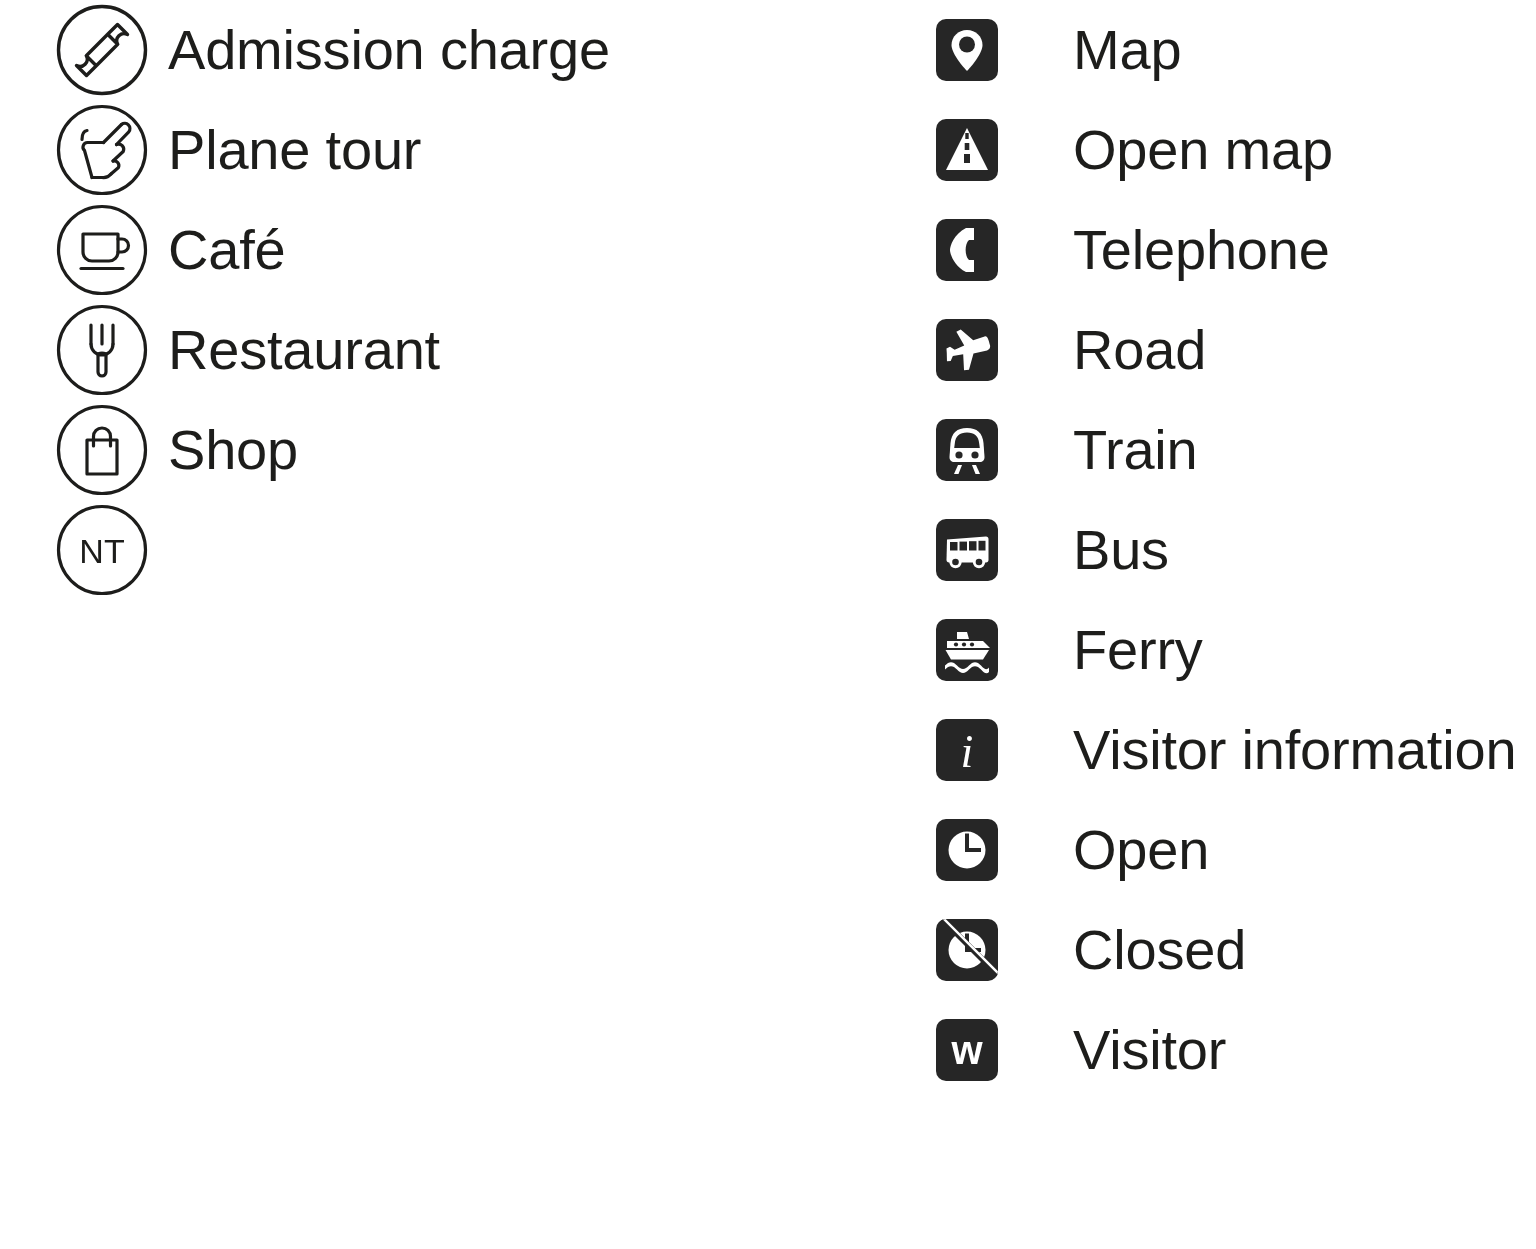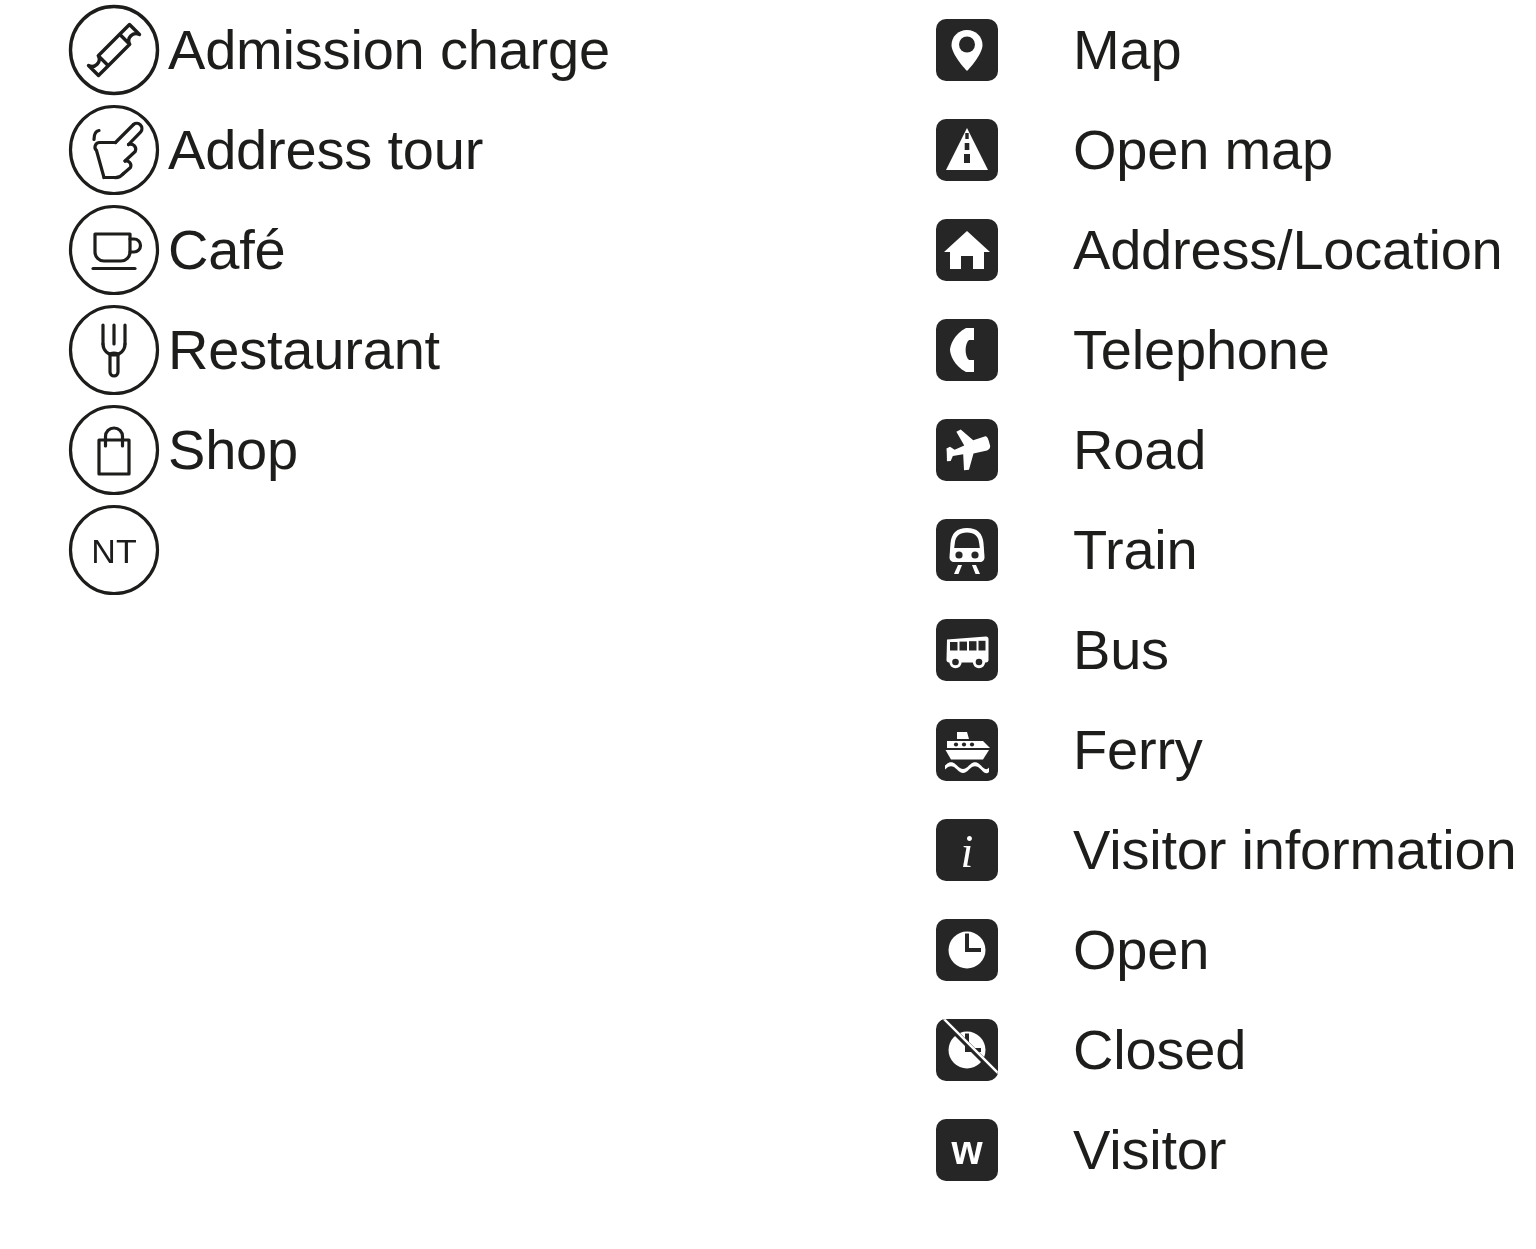--- a/index.html
+++ b/index.html
@@ -39,21 +39,21 @@
     height: 100px;
     box-sizing: border-box;
   }
 
   
   .icon-slot-circle {
     width: 160px;
     flex: 0 0 160px;
     display: flex;
     align-items: center;
-    justify-content: flex-end;
+    justify-content: center;
     padding-left: 43px;
     box-sizing: border-box;
   }
   .circle-icon {
     width: 92px;
     height: 92px;
     display: block;
   }
 
   
@@ -109,21 +109,21 @@
           <circle cx="46" cy="46" r="43.5"></circle>
           <path d="M65.5 20.5 L47.5 38.5"></path>
           <path d="M65.5 20.5 A5.2 5.2 0 0 1 72.8 27.8 L60.5 40.5"></path>
           <path d="M60.5 40.5 A5.2 5.2 0 0 1 67.2 47.5 L57 57"></path>
           <path d="M57 57 A4.8 4.8 0 0 1 62.5 63.5 L55 70"></path>
           <path d="M55 70 A10 10 0 0 1 46 73.5 L36 73.5"></path>
           <path d="M47.5 38.5 L31.5 38.5 A4.6 4.6 0 0 0 28.5 46.5 L36 73.5"></path>
           <path d="M26 35.5 C26 30.5 28 27 31 26.5"></path>
         </svg>
       </span>
-      <span class="legend-label">Address tour</span>
+      <span class="legend-label">Plane tour</span>
     </div>
 
     <div class="legend-row">
       <span class="icon-slot-circle">
         <svg class="circle-icon" viewBox="0 0 92 92" fill="none" stroke="#1d1d1b" stroke-width="3.2" stroke-linecap="round" stroke-linejoin="round">
           <circle cx="46" cy="46" r="43.5"></circle>
           <path d="M27 30 L62 30 L62 48 A9 9 0 0 1 53 57 L36 57 A9 9 0 0 1 27 48 Z"></path>
           <path d="M62 35 L66 35 A6.5 6.5 0 0 1 66 48 L62 48"></path>
           <path d="M25 64.5 L67 64.5"></path>
         </svg>
@@ -188,30 +188,20 @@
           <rect x="0" y="0" width="62" height="62" rx="10" fill="#262626"></rect>
           <path d="M31 9 L52 51 L10 51 Z" fill="#ffffff"></path>
           <rect x="29.3" y="14" width="3.4" height="6" fill="#262626"></rect>
           <rect x="28.7" y="24" width="4.6" height="7" fill="#262626"></rect>
           <rect x="28" y="35" width="6" height="9" fill="#262626"></rect>
         </svg>
       </span>
       <span class="legend-label">Open map</span>
     </div>
 
-    <div class="legend-row">
-      <span class="icon-slot-square">
-        <svg class="square-icon" viewBox="0 0 62 62">
-          <rect x="0" y="0" width="62" height="62" rx="10" fill="#262626"></rect>
-          <path d="M31 12 L54 33 L48 33 L48 50 L14 50 L14 33 L8 33 Z" fill="#ffffff"></path>
-          <path d="M25 50 L25 37 L37 37 L37 50 Z" fill="#262626"></path>
-        </svg>
-      </span>
-      <span class="legend-label">Address/Location</span>
-    </div>
 
     <div class="legend-row">
       <span class="icon-slot-square">
         <svg class="square-icon" viewBox="0 0 62 62">
           <rect x="0" y="0" width="62" height="62" rx="10" fill="#262626"></rect>
           <path d="M38 9 L38 21 L33 21 C28.5 25 28.5 37 33 41 L38 41 L38 53 L30 53
                    C18 47 14 35 14 31 C14 27 18 15 30 9 Z" fill="#ffffff"></path>
         </svg>
       </span>
       <span class="legend-label">Telephone</span>

